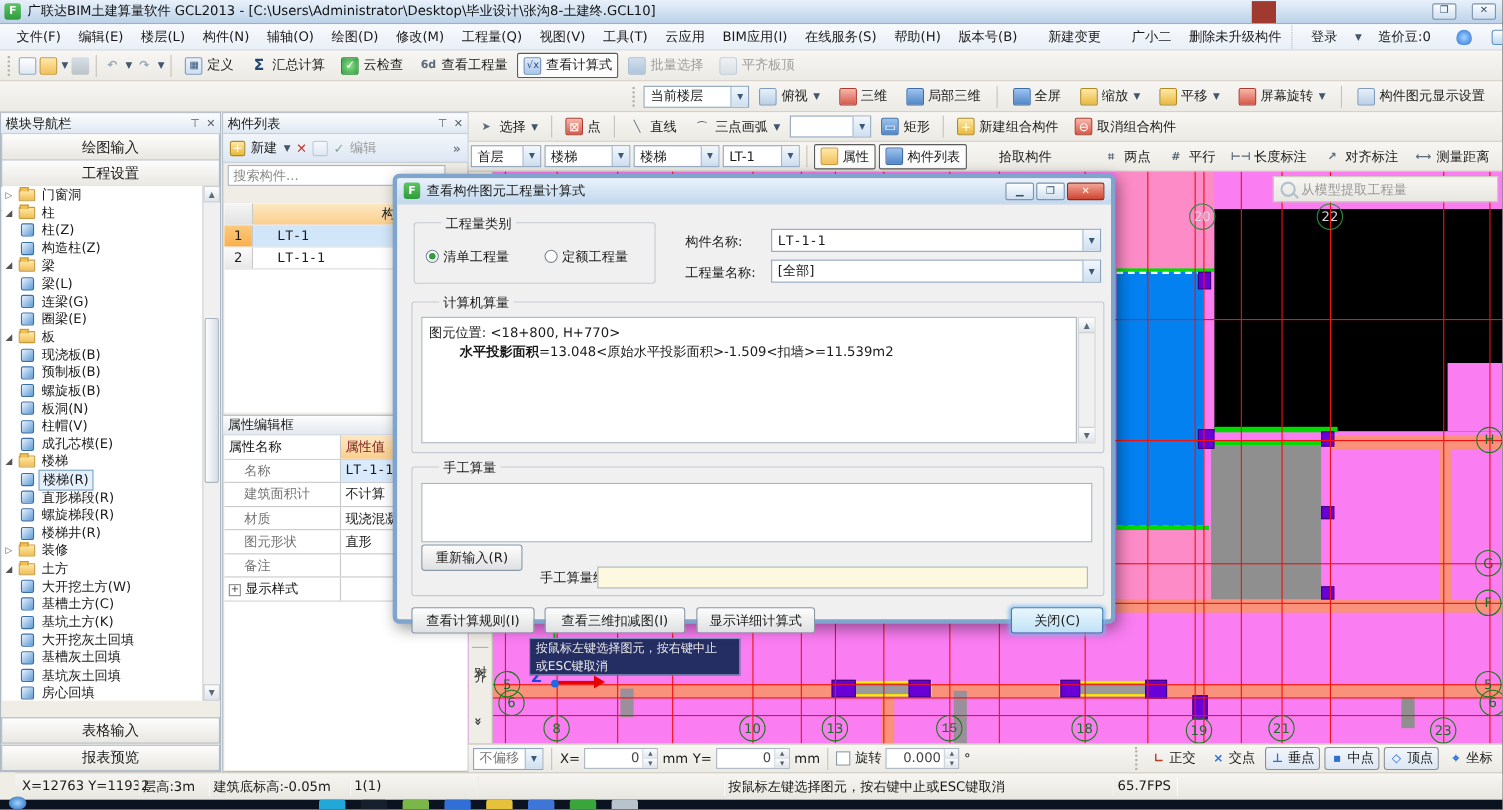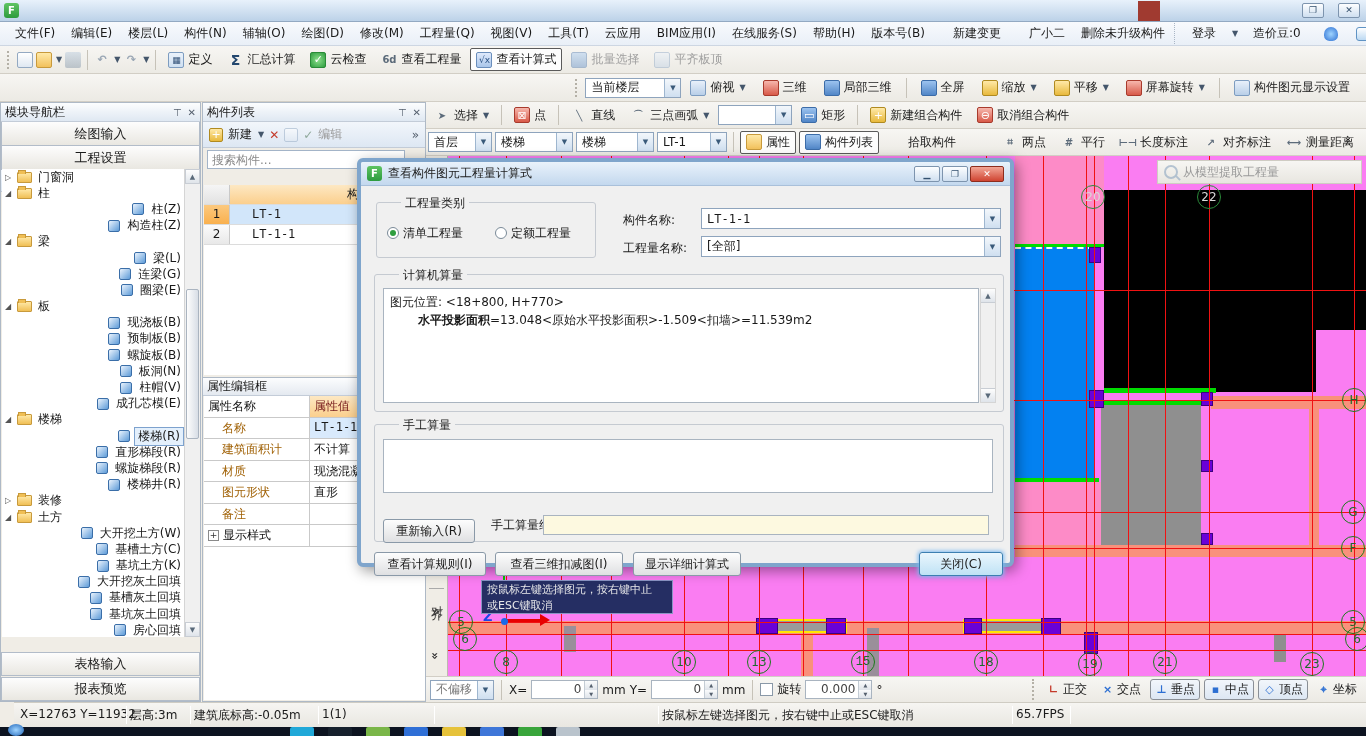--- a/index.html
+++ b/index.html
@@ -65,21 +65,21 @@
   .phead .pbtns{margin-left:auto;display:flex;gap:6px;color:#55606e;font-size:10px;}
   .navbtn{height:24px;border:1px solid #b2bcc9;border-top:none;background:linear-gradient(#fdfdfd,#e9e7e1);
     display:flex;align-items:center;justify-content:center;font-size:13px;}
   .pm-bar{height:22px;border-bottom:1px solid #c3ccd8;background:linear-gradient(#f2f6fb,#dde7f3);
     display:flex;align-items:center;gap:5px;padding:0 6px;}
   .pmbtn{width:16px;height:14px;border:1px solid #7d9cc0;border-radius:2px;background:linear-gradient(#fff,#d8e6f6);
     color:#2d5fa8;font-weight:bold;font-size:11px;line-height:11px;text-align:center;}
   #tree{position:absolute;left:1px;top:66px;width:183px;height:468px;background:#fff;overflow:hidden;border-right:1px solid #d0d0d0;}
   .trow{height:16.2px;display:flex;align-items:center;white-space:nowrap;font-size:12px;}
   .trow .tw{width:12px;text-align:center;font-size:8px;color:#555;}
-  .trow.leaf{padding-left:14px;justify-content:flex-end;}
+  .trow.leaf{padding-left:14px;}
   .trow.sel .tlabel{border:1px solid #7da2ce;background:#e4f0fc;}
   .tico-folder{width:15px;height:11px;background:linear-gradient(#ffe髙9a8,#f0bf55);border:1px solid #c89a3c;border-radius:1px;margin:0 3px;position:relative;}
   .tico-folder{background:linear-gradient(#ffe9a8,#f0bf55);}
   .tico-folder::before{content:"";position:absolute;left:0;top:-3px;width:6px;height:3px;background:#f0bf55;border:1px solid #c89a3c;border-bottom:none;}
   .tico-leaf{width:12px;height:12px;margin:0 4px 0 3px;background:linear-gradient(135deg,#eaf3fd,#5d9bd8);border:1px solid #3a6ea8;border-radius:2px;}
   .tlabel{padding:0 3px;}
   .vsb{position:absolute;right:0;top:66px;width:16px;height:468px;background:#f0f0f0;border-left:1px solid #d5d5d5;}
   .vsb .ar{height:15px;text-align:center;font-size:7px;color:#5a6a7a;line-height:15px;background:linear-gradient(#fdfdfd,#dfe4ea);border:1px solid #c8cdd4;}
   .vsb .ar.dn{position:absolute;bottom:0;width:100%;}
   .vsb .thumb{position:absolute;top:120px;left:1px;width:13px;height:150px;border:1px solid #aab4c0;border-radius:2px;background:linear-gradient(90deg,#fdfdfd,#d8dee6);}
@@ -95,21 +95,21 @@
   .crow.hdr .cnum{background:linear-gradient(#f5f5f5,#e2e2e2);}
   .crow.hdr .cname{background:linear-gradient(#fde8c3,#fbcf8d);text-align:right;padding-right:14px;font-family:inherit;}
   .crow.sel .cnum{background:linear-gradient(#fcc97e,#f9b04e);}
   .crow.sel .cname{background:#d2e6fa;}
   #clbody{position:absolute;left:1px;top:82px;width:206px;height:190px;background:#fff;border-right:1px solid #c9c9c9;}
   
   #prophead{position:absolute;left:0;top:274px;width:222px;height:19px;background:linear-gradient(#fcfdfe,#e4e9f0);
     border-top:1px solid #aeb9c6;border-bottom:1px solid #c3ccd8;display:flex;align-items:center;padding:0 4px;}
   #proptable{position:absolute;left:1px;top:293px;width:221px;background:#fff;font-size:12px;}
   .prow{display:flex;height:21.5px;border-bottom:1px solid #c9c9c9;}
-  .prow .pn{width:106px;border-right:1px solid #c9c9c9;padding:2px 4px 0 18px;color:#a16207;}
+  .prow .pn{width:106px;border-right:1px solid #c9c9c9;padding:2px 4px 0 18px;color:#737373;}
   .prow .pv{flex:1;padding:2px 4px 0 4px;}
   .prow.hdr .pn{color:#111;padding-left:4px;background:#fff;}
   .prow.hdr .pv{background:linear-gradient(#fde8c3,#fbcf8d);color:#7a2020;}
   .prow.hl .pv{background:#d9eafc;font-family:"DejaVu Sans Mono","Liberation Mono",monospace;}
   .prow.expand .pn{color:#111;padding-left:4px;}
   .plus{display:inline-block;width:11px;height:11px;border:1px solid #8a8a8a;background:#fff;color:#333;
     font-size:9px;line-height:9px;text-align:center;margin-right:4px;vertical-align:1px;}
   #propfill{position:absolute;left:1px;top:444px;width:221px;bottom:1px;background:#fff;}
 
   
@@ -191,20 +191,21 @@
   .dbtn.def{border:1px solid #3c7fb1;box-shadow:0 0 4px 1px #7ab8f0;background:linear-gradient(#eaf6fd,#bfe2f5);}
   #resfield{position:absolute;left:168px;top:90px;right:14px;height:20px;background:#fdf9e0;border:1px solid #a9b4c0;}
 </style>
 </head>
 <body>
 
 <div id="app">
 
   <div class="titlebar">
     <div class="appicon">F</div>
+    <span class="title-text">广联达BIM土建算量软件 GCL2013 - [C:\Users\Administrator\Desktop\毕业设计\张沟8-土建终.GCL10]</span>
     <div class="title-artifact"></div>
     <div class="winbtns">
       <div class="winbtn">❐</div>
       <div class="winbtn">✕</div>
     </div>
   </div>
 
   <div class="menubar" id="menubar">
       <span class="mitem">文件(F)</span>
       <span class="mitem">编辑(E)</span>
@@ -871,21 +872,21 @@
       </div>
       <div class="dvsb">
         <div class="ar" style="height:14px;text-align:center;font-size:7px;color:#5a6a7a;line-height:14px;background:linear-gradient(#fdfdfd,#dfe4ea);border-bottom:1px solid #c8cdd4;">▲</div>
         <div style="position:absolute;bottom:0;width:100%;height:14px;text-align:center;font-size:7px;color:#5a6a7a;line-height:14px;background:linear-gradient(#fdfdfd,#dfe4ea);border-top:1px solid #c8cdd4;">▼</div>
       </div>
     </div>
 
     <div class="group" style="left:13px;top:262px;width:630px;height:118px;">
       <span class="glabel">手工算量</span>
       <div id="manarea"></div>
-      <div class="dbtn" style="left:8px;top:94px;width:92px;">重新输入(R)</div>
+      <div class="dbtn" style="left:8px;top:70px;width:92px;">重新输入(R)</div>
       <span class="dlbl" style="left:116px;top:92px;">手工算量结果=</span>
       <div id="resfield"></div>
     </div>
 
     <span id="dlgfooter"></span>
     <div class="dbtn def" style="left:558px;top:390px;width:84px;">关闭(C)</div>
   <div class="dbtn" style="left: 13px; top: 390px; width: 112px;">查看计算规则(I)</div><div class="dbtn" style="left: 134px; top: 390px; width: 128px;">查看三维扣减图(I)</div><div class="dbtn" style="left: 272px; top: 390px; width: 108px;">显示详细计算式</div></div>
 
 </div>
 

